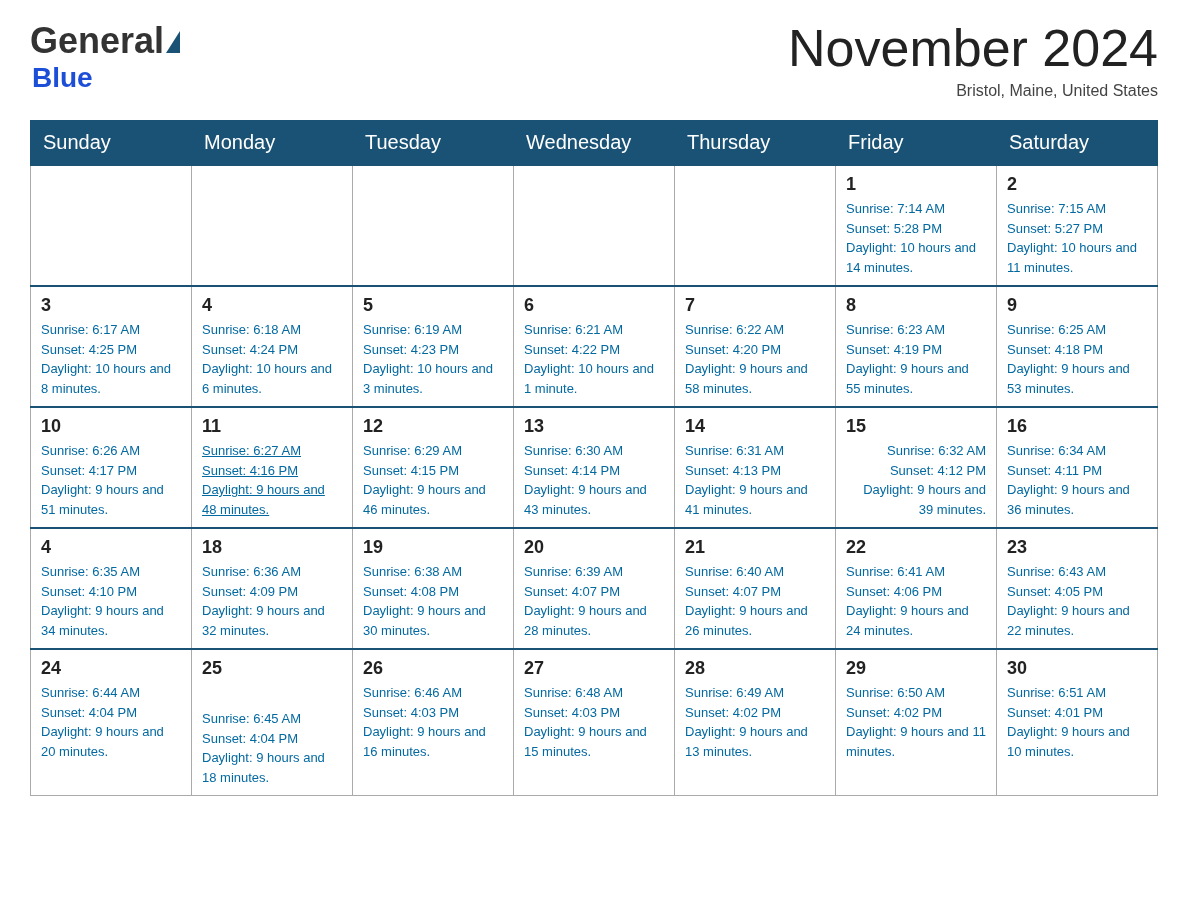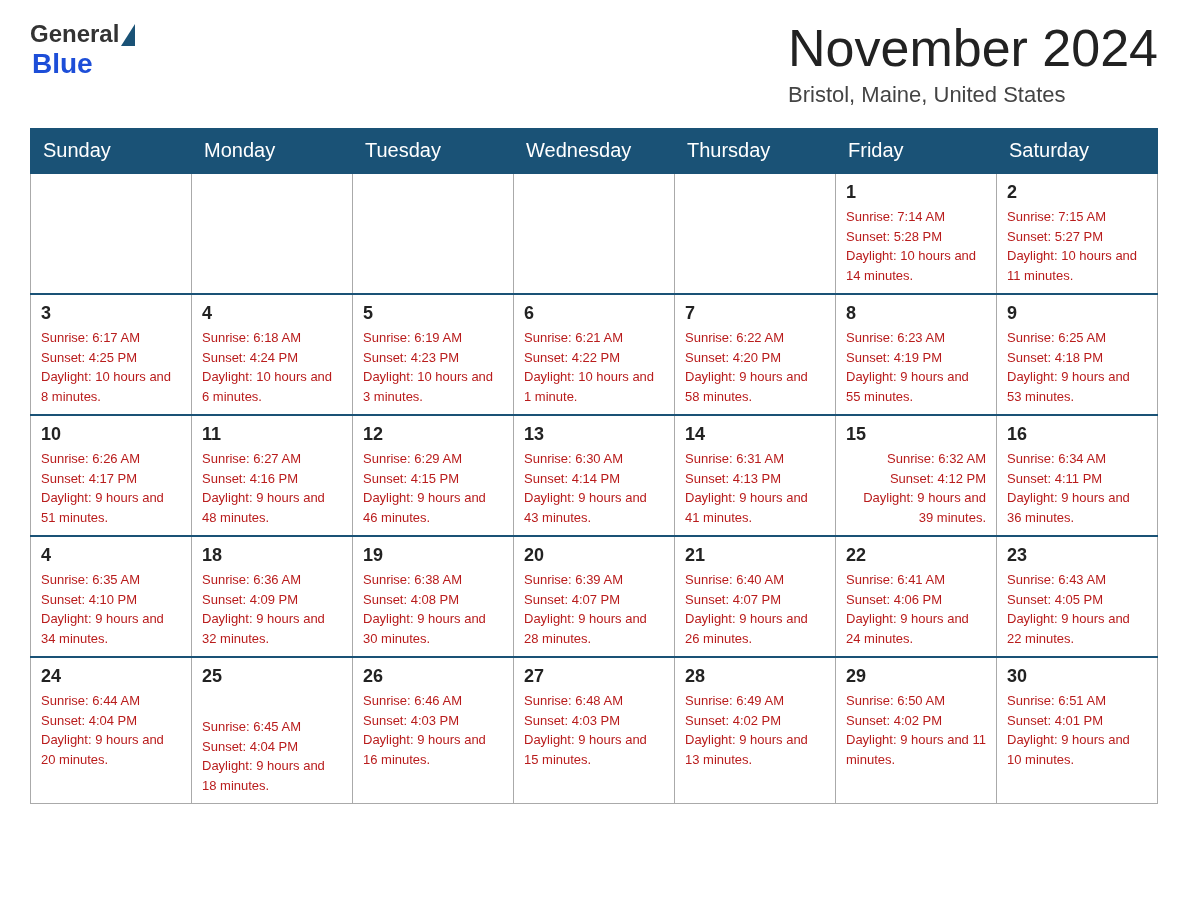--- a/index.html
+++ b/index.html
@@ -19,49 +19,50 @@
     .logo {
       display: flex;
       flex-direction: column;
       align-items: flex-start;
     }
     .logo-top {
       display: flex;
       align-items: center;
     }
     .logo-text-general {
-      font-size: 24px;
+      font-size: 36px;
       font-weight: bold;
       color: #333;
     }
     .logo-triangle {
       width: 0;
       height: 0;
       border-left: 14px solid transparent;
       border-right: 0px solid transparent;
       border-bottom: 22px solid #1a5276;
       margin-left: 2px;
       margin-top: 2px;
     }
     .logo-text-blue {
       font-size: 28px;
       font-weight: bold;
       color: #1d4ed8;
       margin-left: 2px;
     }
     .title-section {
+      text-align: right;
     }
     .month-title {
       font-size: 52px;
       font-weight: normal;
       color: #222;
       line-height: 1.1;
     }
     .location-subtitle {
-      font-size: 22px;
+      font-size: 16px;
       color: #444;
       margin-top: 5px;
     }
     .calendar-table {
       width: 100%;
       border-collapse: collapse;
       border: 1px solid #999;
     }
     .calendar-table th {
       background-color: #1a5276;
@@ -84,21 +85,21 @@
     }
     .day-number {
       font-size: 18px;
       font-weight: bold;
       color: #222;
       display: block;
       margin-bottom: 4px;
     }
     .day-info {
       font-size: 13px;
-      color: #b91c1c;
+      color: #0369a1;
       line-height: 1.5;
     }
     .empty-cell {
       background: #f9f9f9;
     }
     tr:not(:last-child) td {
       border-bottom: 2px solid #1a5276;
     }
     .calendar-table thead tr th {
       border-bottom: 2px solid #1a5276;
@@ -199,21 +200,21 @@
       </tr>
       <tr>
         <td>
           <span class="day-number">10</span>
           <div class="day-info" style="white-space: pre-line;">Sunrise: 6:26 AM
 Sunset: 4:17 PM
 Daylight: 9 hours and 51 minutes.</div>
         </td>
         <td>
           <span class="day-number">11</span>
-          <div class="day-info" style="white-space: pre-line;">Sunrise: 6:27 AM
+          <div class="day-info" style="white-space: pre-line; text-decoration: underline;">Sunrise: 6:27 AM
 Sunset: 4:16 PM
 Daylight: 9 hours and 48 minutes.</div>
         </td>
         <td>
           <span class="day-number">12</span>
           <div class="day-info" style="white-space: pre-line;">Sunrise: 6:29 AM
 Sunset: 4:15 PM
 Daylight: 9 hours and 46 minutes.</div>
         </td>
         <td>

